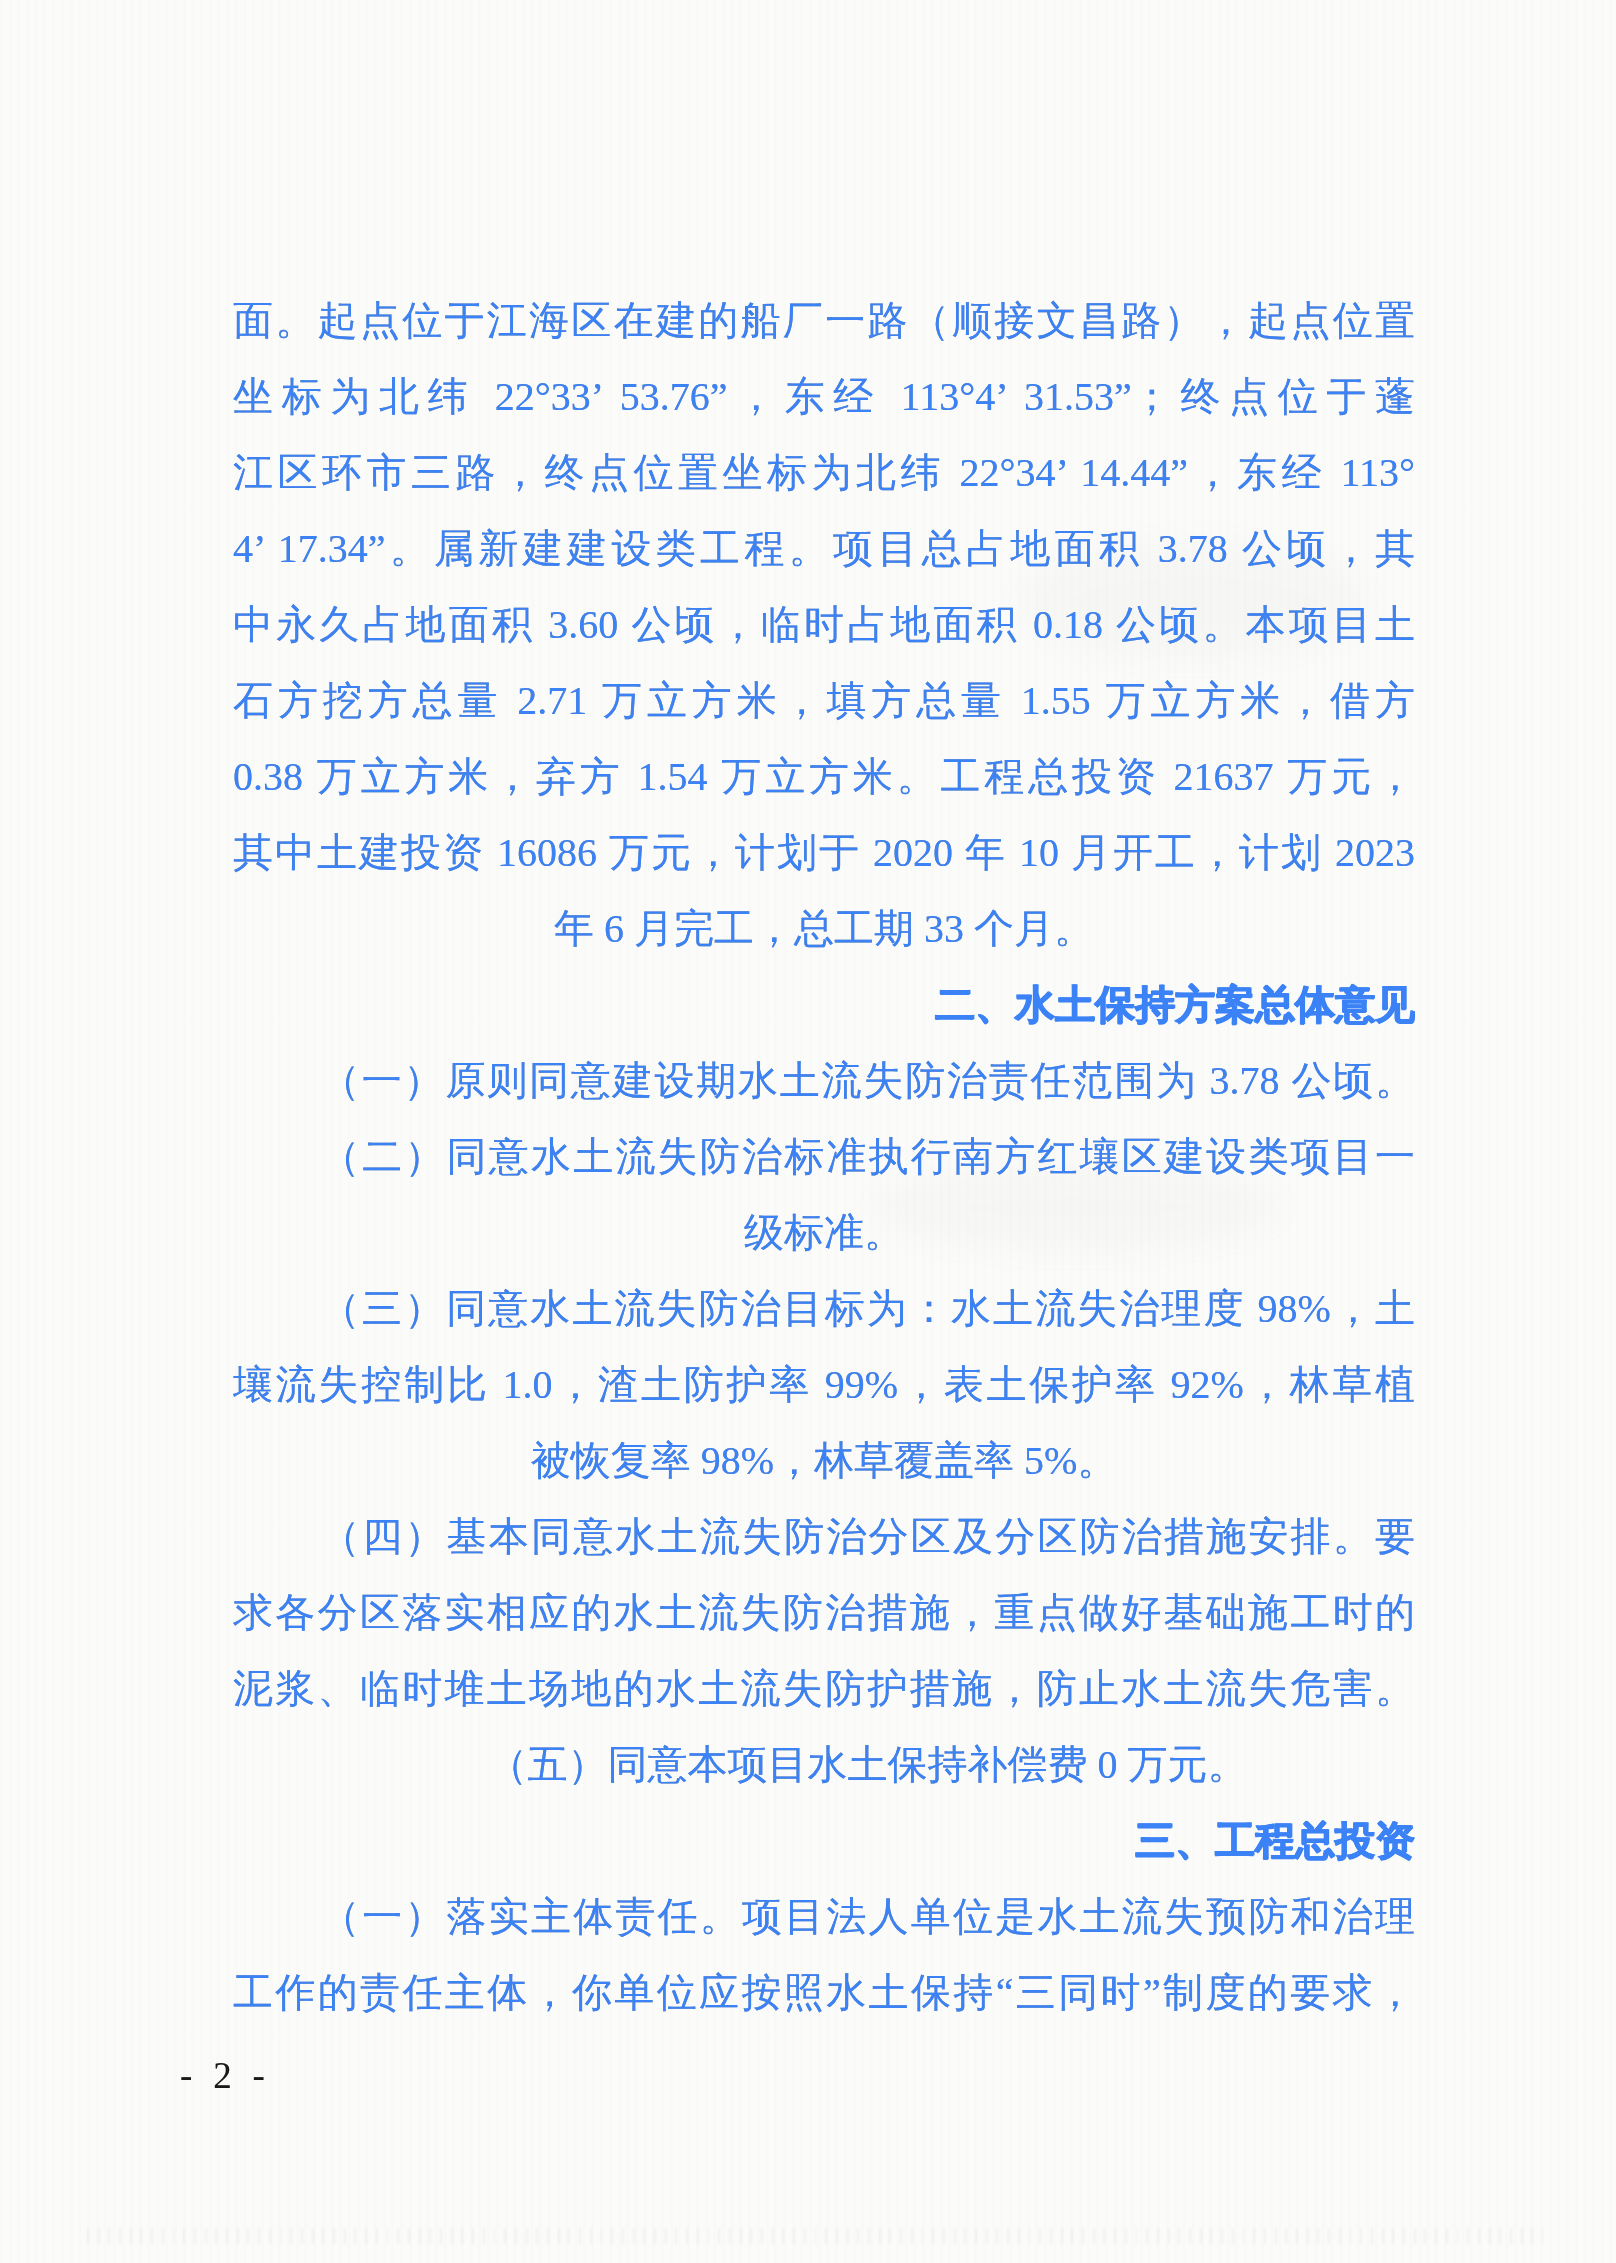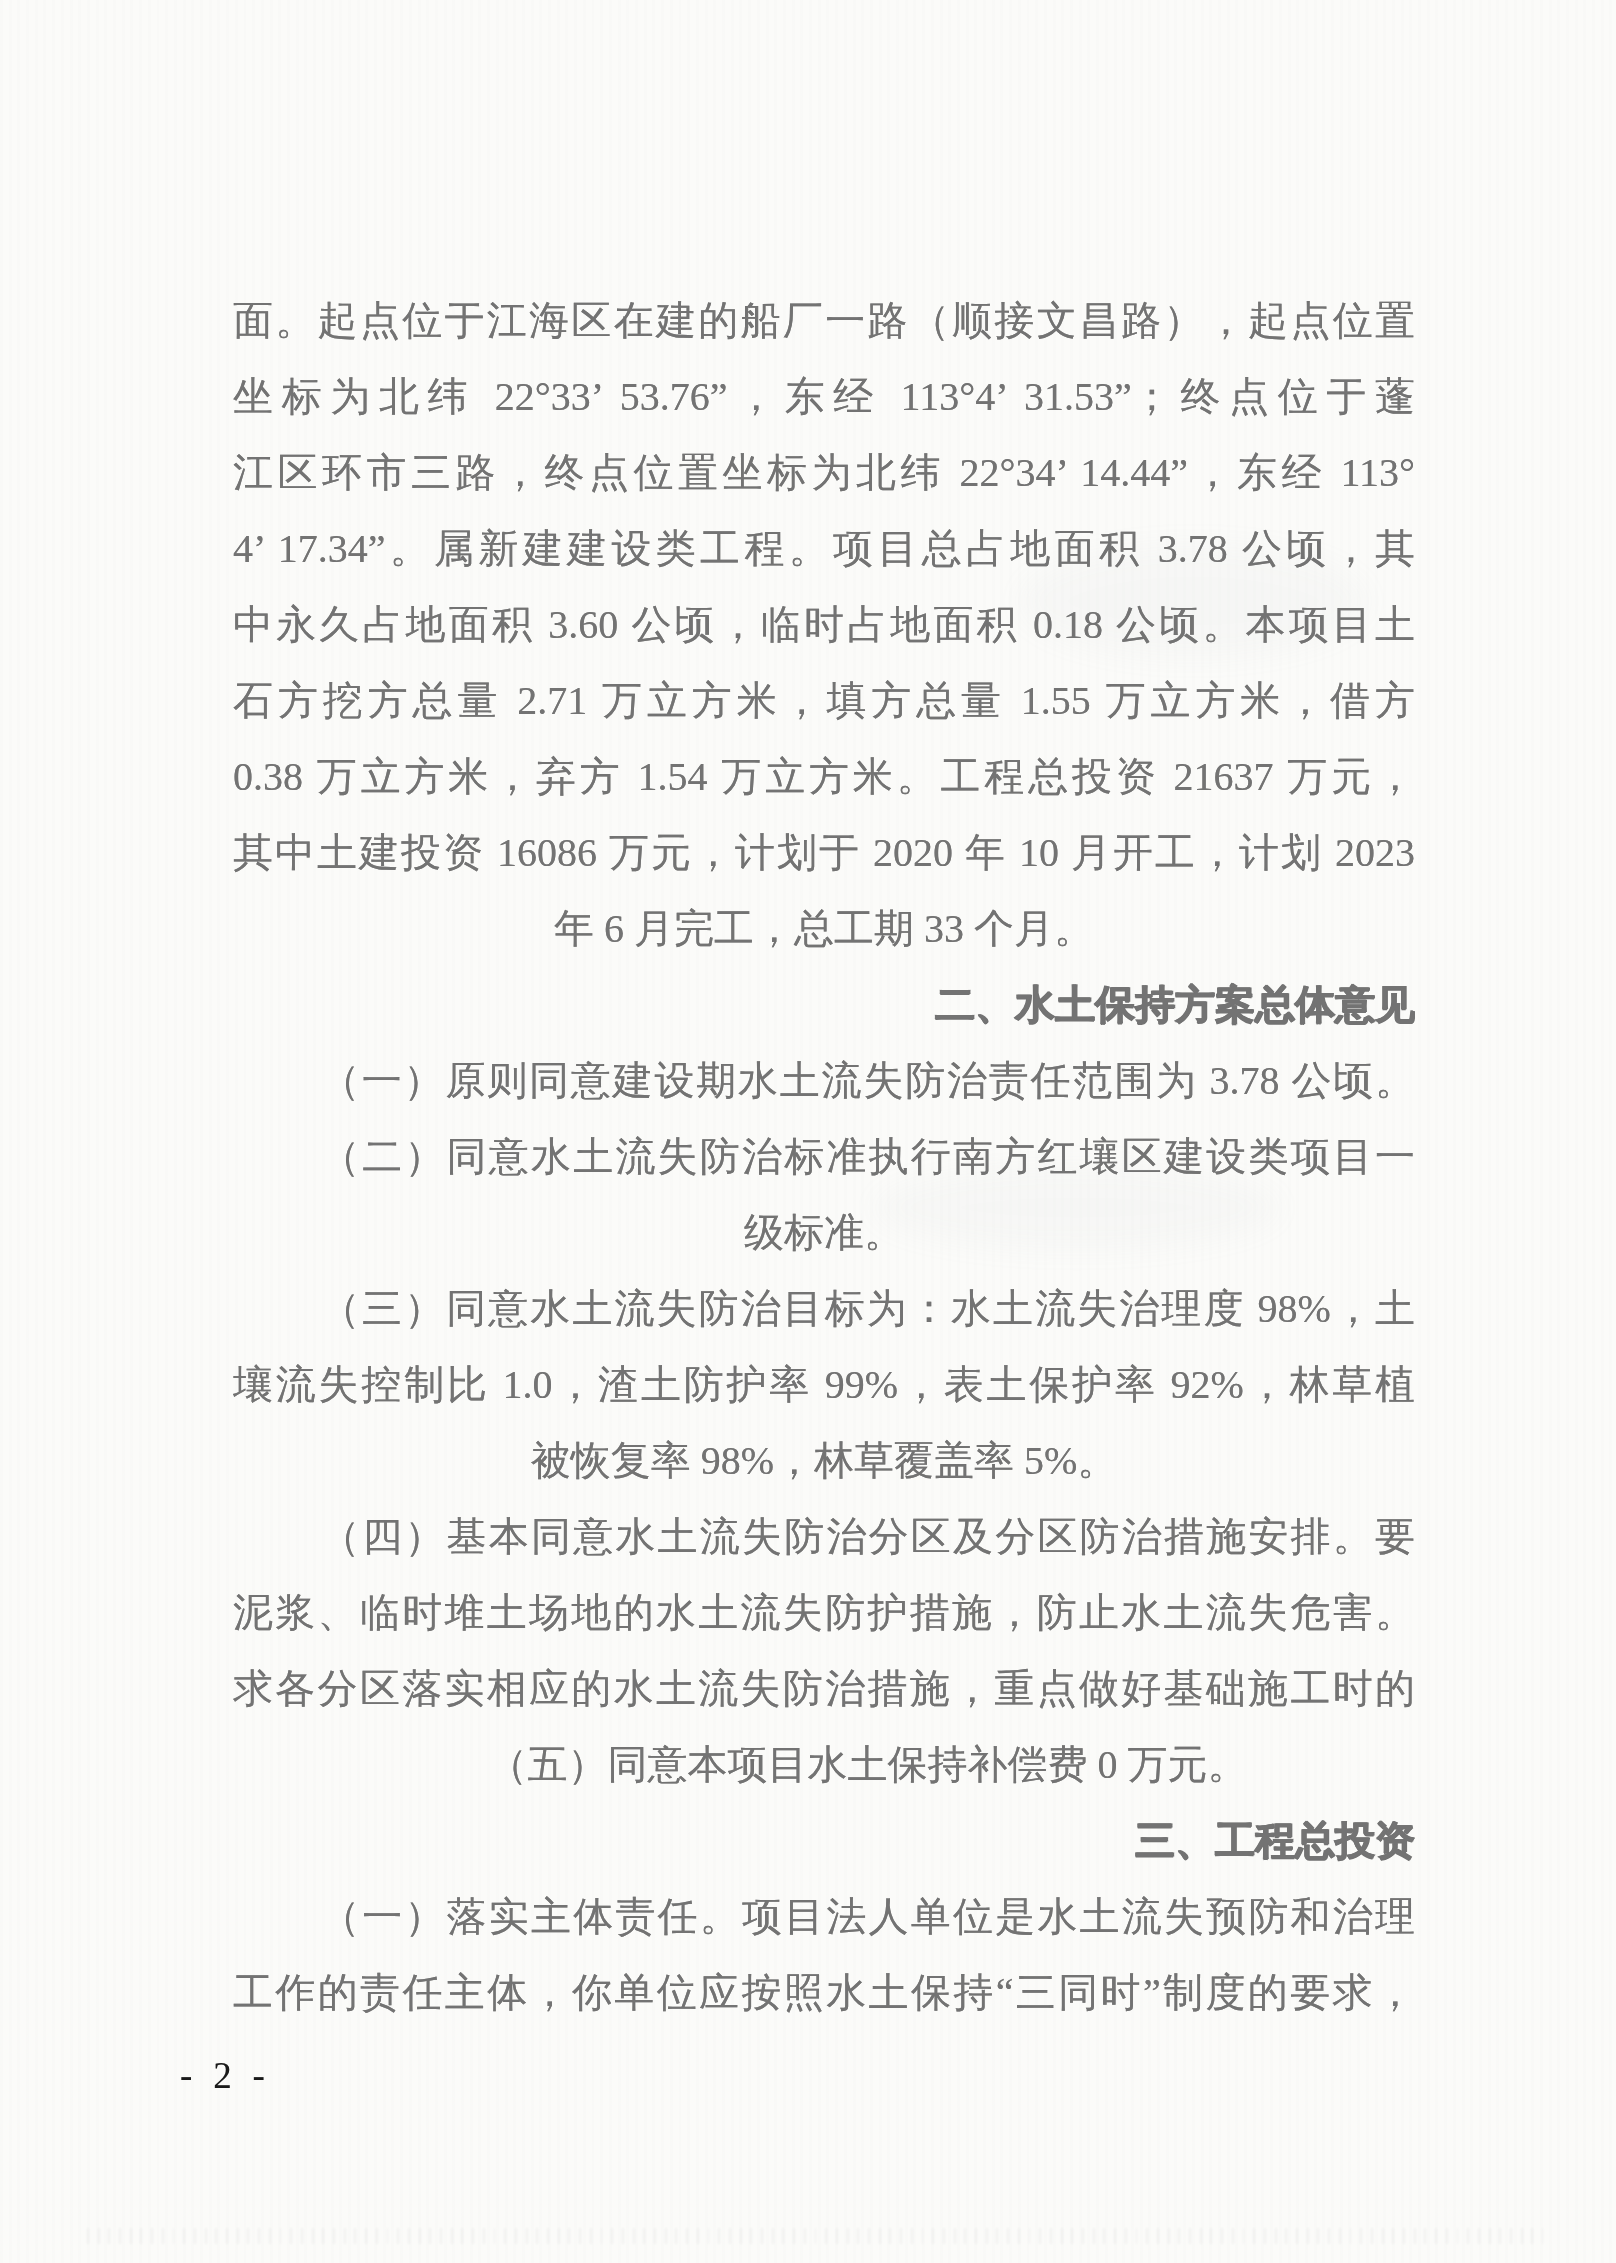--- a/index.html
+++ b/index.html
@@ -38,21 +38,21 @@
         rgba(255,255,255,0) 1.9px, rgba(255,255,255,0) 10.7px);
     opacity: 0.45;
     filter: blur(1px);
     pointer-events: none;
   }
   #textblock {
     position: absolute;
     left: 233px; top: 283px;
     width: 1182px;
     font-size: 40px;
-    color: #737373;
+    color: #3b82f6;
     text-shadow: 0 0 0.6px rgba(20,20,20,0.45);
   }
   .line {
     box-sizing: border-box;
     width: 100%;
     height: 76px;
     line-height: 76px;
     overflow: hidden;
   }
   .line.justify { text-align: justify; text-align-last: justify; }
@@ -96,22 +96,22 @@
       <div class="line justify">其中土建投资 16086 万元，计划于 2020 年 10 月开工，计划 2023</div>
       <div class="line left">年 6 月完工，总工期 33 个月。</div>
       <div class="line heading">二、水土保持方案总体意见</div>
       <div class="line justify indent">（一）原则同意建设期水土流失防治责任范围为 3.78 公顷。</div>
       <div class="line justify indent">（二）同意水土流失防治标准执行南方红壤区建设类项目一</div>
       <div class="line left">级标准。</div>
       <div class="line justify indent">（三）同意水土流失防治目标为：水土流失治理度 98%，土</div>
       <div class="line justify">壤流失控制比 1.0，渣土防护率 99%，表土保护率 92%，林草植</div>
       <div class="line left">被恢复率 98%，林草覆盖率 5%。</div>
       <div class="line justify indent">（四）基本同意水土流失防治分区及分区防治措施安排。要</div>
+      <div class="line justify">求各分区落实相应的水土流失防治措施，重点做好基础施工时的</div>
       <div class="line justify">泥浆、临时堆土场地的水土流失防护措施，防止水土流失危害。</div>
-      <div class="line justify">求各分区落实相应的水土流失防治措施，重点做好基础施工时的</div>
       <div class="line left indent">（五）同意本项目水土保持补偿费 0 万元。</div>
       <div class="line heading">三、工程总投资</div>
       <div class="line justify indent">（一）落实主体责任。项目法人单位是水土流失预防和治理</div>
       <div class="line justify">工作的责任主体，你单位应按照水土保持“三同时”制度的要求，</div>
     </section>
 
   <div id="page-number">- 2 -</div>
 
   <div class="bottom-speckle"></div>
 </main>

